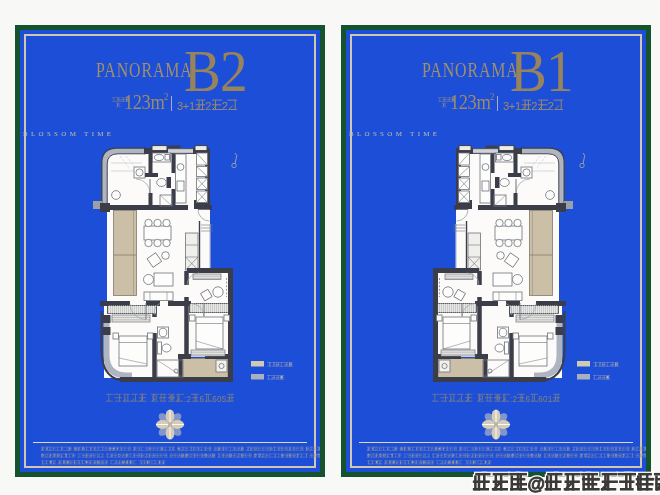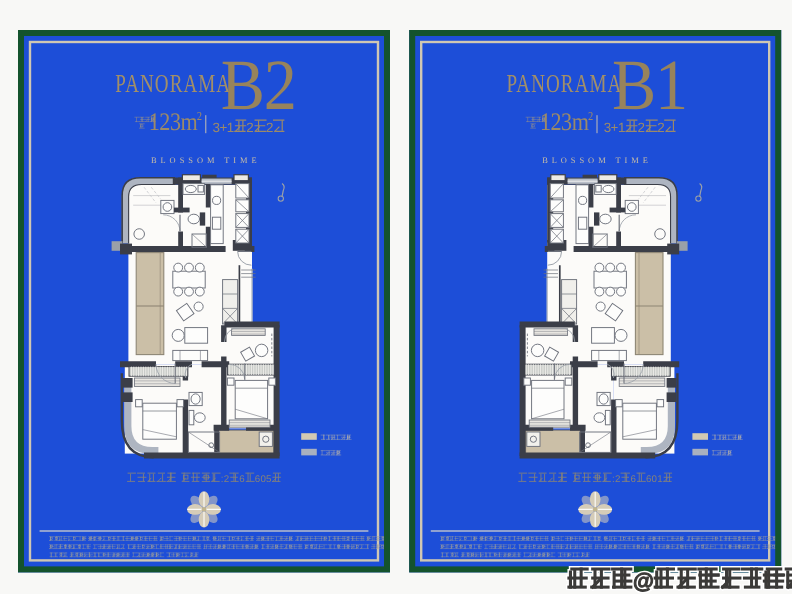--- a/index.html
+++ b/index.html
@@ -1,18 +1,18 @@
 <!DOCTYPE html>
 <html><head><meta charset="utf-8"><style>
 html,body{margin:0;padding:0;}
 body{width:660px;height:495px;background:#f8f8f6;font-family:"Liberation Sans",sans-serif;overflow:hidden;}
 #pg{position:relative;width:660px;height:495px;}
 .card{position:absolute;top:25px;width:300px;height:442px;background:#1d4ed8;border:5px solid #14532d;}
 .frame{position:absolute;left:4px;top:4px;right:4px;bottom:4px;border:2px solid #cfc7b3;pointer-events:none;}
-.caption{position:absolute;width:100%;text-align:center;}
+.caption{position:absolute;width:100%;}
 svg{position:absolute;}
 </style></head><body>
 <div id="pg">
 
 <div class="card" style="left:15px">
       <div class="frame"></div>
       <svg style="left:0;top:0" width="300" height="70" viewBox="0 0 300 70">
         <g transform="translate(76,47) scale(0.74,1)">
           <text x="0" y="0" font-family="Liberation Serif, serif" font-size="21.5px" letter-spacing="1.2" fill="#a28f68">PANORAMA</text>
         </g>

